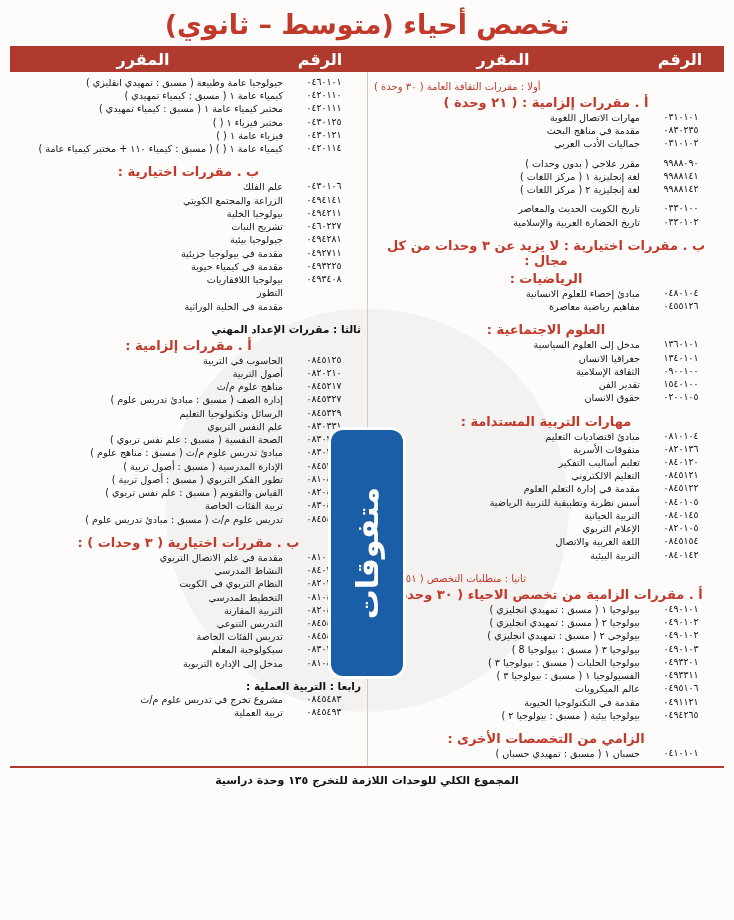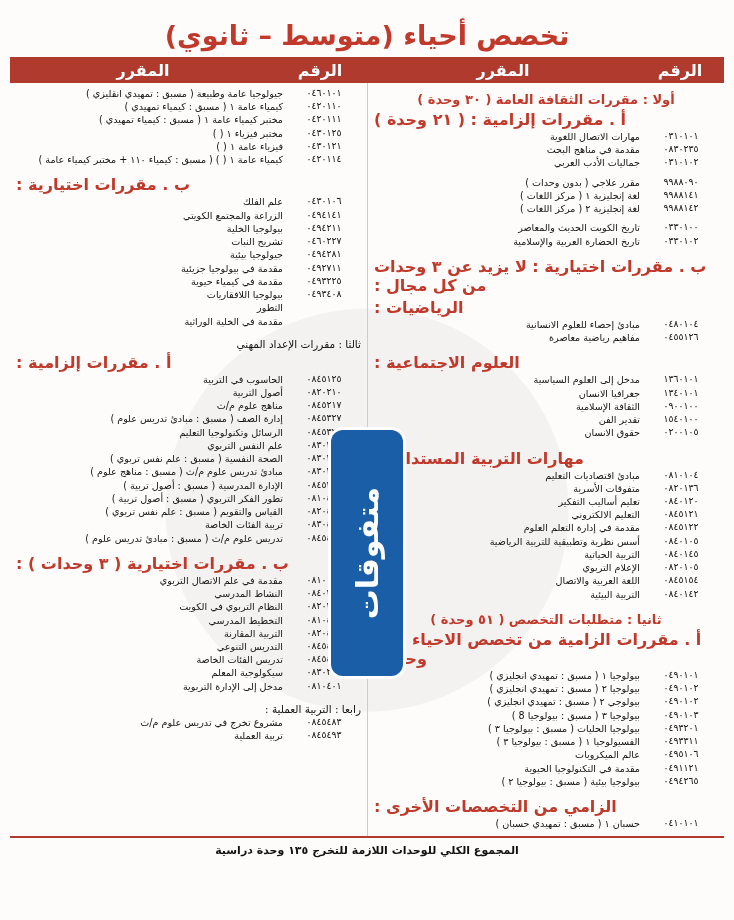--- a/index.html
+++ b/index.html
@@ -7,21 +7,21 @@
     width:734px;height:920px;
     background:#fdfcfa;
     font-family:"DejaVu Sans","Liberation Sans",sans-serif;
     color:#111;
     position:relative;
     overflow:hidden;
   }
   .page{
     position:relative;width:734px;height:920px;
     box-sizing:border-box;
-    padding:11px 10px;
+    padding:0 10px;
   }
   .title{
     text-align:center;
     color:#c0392b;
     font-size:27px;
     font-weight:bold;
     padding:9px 0 6px;
     letter-spacing:0;
     font-family:"DejaVu Sans","Liberation Sans",sans-serif;
   }
@@ -52,34 +52,34 @@
   }
   .col{
     width:357px;
     box-sizing:border-box;
     padding:4px 2px 6px 2px;
     position:relative;
   }
   .col.right{border-left:1px solid #d8c9b8;}
   .sec-title{
     color:#c0392b;
-    font-weight:bold;
-    font-size:13px;
+    font-weight:normal;
+    font-size:10px;
     margin:5px 4px 2px 4px;
-    text-align:center;
+    text-align:left;
   }
   .sub-title{
     color:#c0392b;
     font-weight:bold;
-    font-size:16px;
+    font-size:13px;
     margin:3px 4px 1px 4px;
-    text-align:left;
+    text-align:center;
   }
   .plain-title{
-    font-weight:normal;
+    font-weight:bold;
     font-size:10.5px;
     margin:4px 4px 1px 4px;
     text-align:right;
     color:#111;
   }
   .row{
     display:flex;
     align-items:flex-start;
     font-size:9.6px;
     line-height:1.38;

